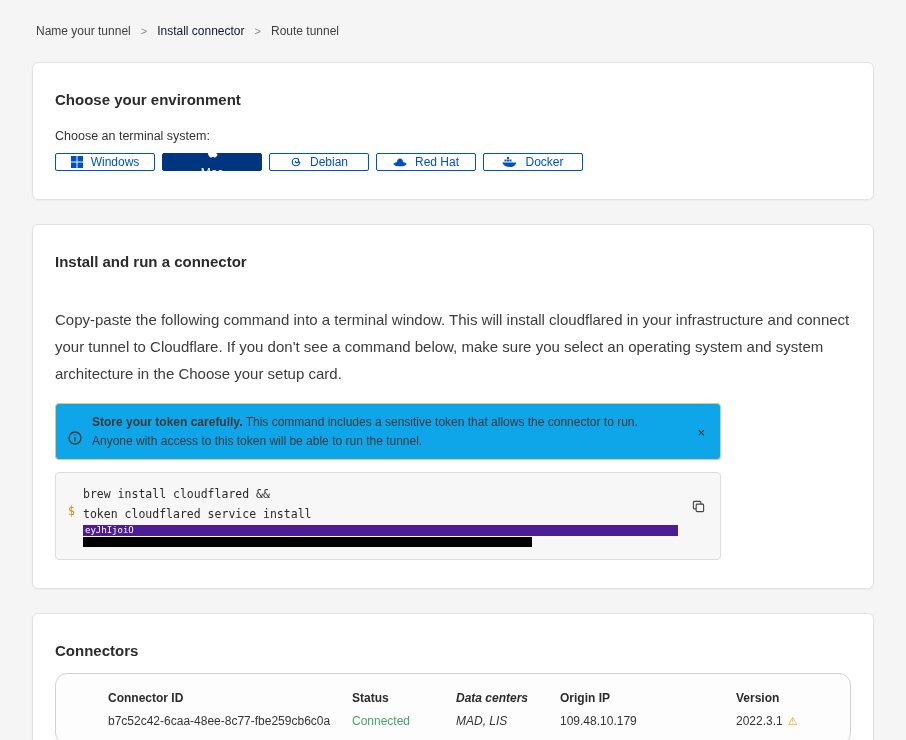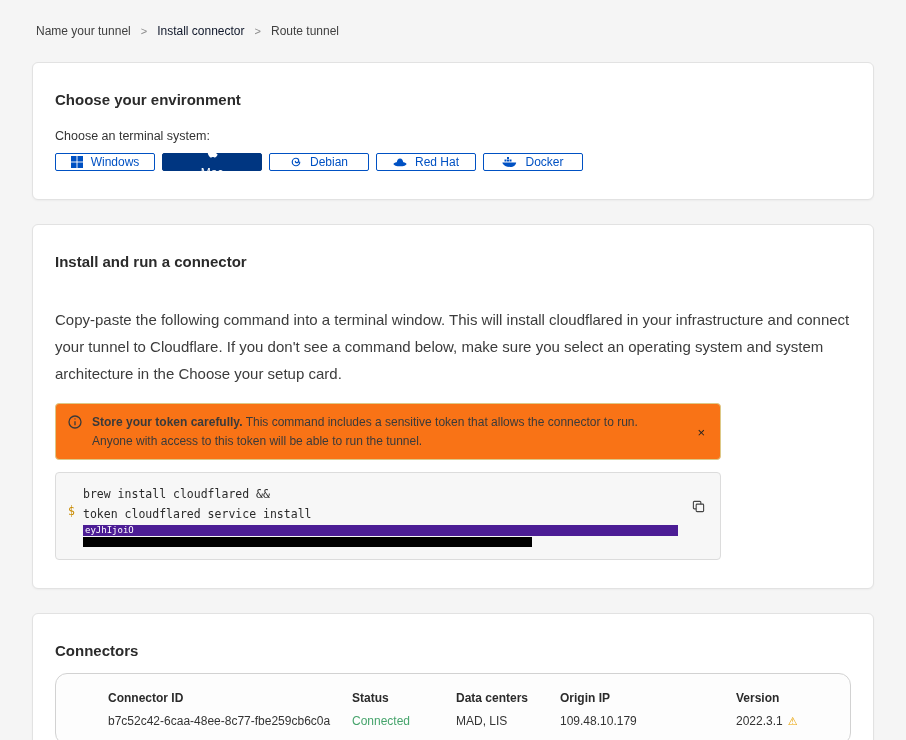--- a/index.html
+++ b/index.html
@@ -43,24 +43,24 @@
   .os-btn.selected { background: #003681; border-color: #003681; color: #fff; flex-direction: column; }
   .os-icon { display: inline-flex; align-items: center; }
   .os-icon svg { display: block; }
 
   
   .desc { margin-top: 36px; max-width: 796px; font-size: 15px; line-height: 1.8; color: #3c3c3c; }
 
   .banner {
     position: relative;
     width: 666px; margin-top: 16px;
-    background: #f97316; border: 1px solid #ddc987; border-radius: 4px;
+    background: #0ea5e9; border: 1px solid #ddc987; border-radius: 4px;
     padding: 9px 12px;
     display: flex; gap: 10px;
-    font-size: 12px; line-height: 1.55; color: #3a3a3a;
+    font-size: 12px; line-height: 1.55; color: #3a3a3a; align-items: flex-end;
   }
   .banner-icon { flex: none; margin-top: 2px; }
   .banner-text { padding-right: 34px; }
   .banner-close {
     position: absolute; right: 13px; top: 50%; transform: translateY(-50%);
     font-size: 13px; color: #222; cursor: pointer; line-height: 1; background: none; border: none; padding: 2px;
     font-family: inherit;
   }
 
   .code-block {
@@ -91,21 +91,21 @@
     margin-top: 14px;
     border: 1px solid #d2d2d2; border-radius: 12px;
     background: #fdfdfd;
     padding: 17px 16px 16px 52px;
   }
   .t-row { display: flex; font-size: 12px; align-items: baseline; }
   .t-row.head { font-weight: bold; color: #2b2b2b; }
   .t-row.body { margin-top: 9px; color: #333; }
   .col-id { width: 244px; }
   .col-status { width: 104px; }
-  .col-dc { width: 104px; }
+  .col-dc { width: 104px; font-style: italic; }
   .col-ip { width: 176px; }
   .col-ver { flex: 1; }
   .status-connected { color: #46a46c; }
   .warn-icon { color: #e9a100; margin-left: 5px; font-size: 11px; }
 </style>
 </head>
 <body>
 
 <nav class="breadcrumb">
   <span class="crumb">Name your tunnel</span>

